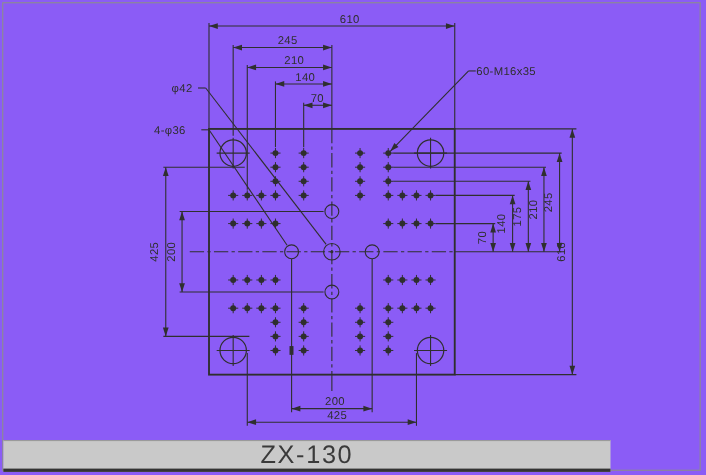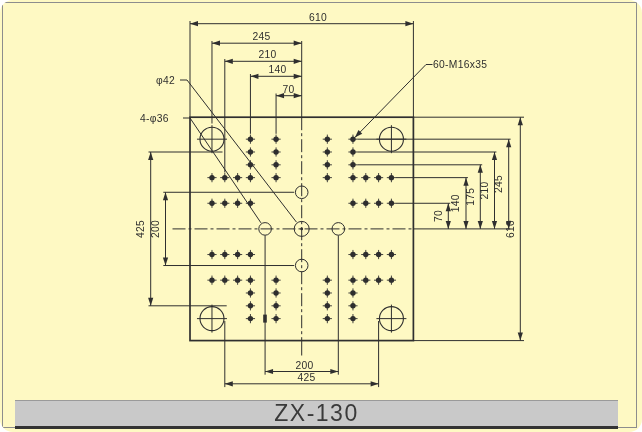--- a/index.html
+++ b/index.html
@@ -1,21 +1,21 @@
 <!DOCTYPE html>
 <html><head>
 <meta charset="utf-8">
 <style>
   html,body{margin:0;padding:0;background:#ffffff;}
-  .page{position:relative;width:642px;height:432px;background:#fef9c3;overflow:hidden;
-        font-family:"Liberation Sans",sans-serif;border-radius:13px;}
+  .page{position:relative;width:642px;height:432px;background:#8b5cf6;overflow:hidden;
+        font-family:"Liberation Sans",sans-serif;}
   .frame{position:absolute;left:2px;top:2px;width:635px;height:426px;
          border:1px solid #8d8d8d;box-sizing:border-box;}
   .drawing-svg{position:absolute;left:0;top:0;}
-  .titlebar{position:absolute;left:15px;width:603px;top:400px;height:29px;box-sizing:border-box;
+  .titlebar{position:absolute;left:3px;width:552px;top:400px;height:29px;box-sizing:border-box;
             display:flex;align-items:center;justify-content:center;
             border-top:1px solid #9a9a9a;border-bottom:3px solid #333333;}
   .titlebar span{font-size:23px;letter-spacing:1.5px;}
 </style>
 </head>
 <body>
 
 <div class="page">
   <div class="frame" style="border-color: rgb(141, 141, 141);"></div>
 

